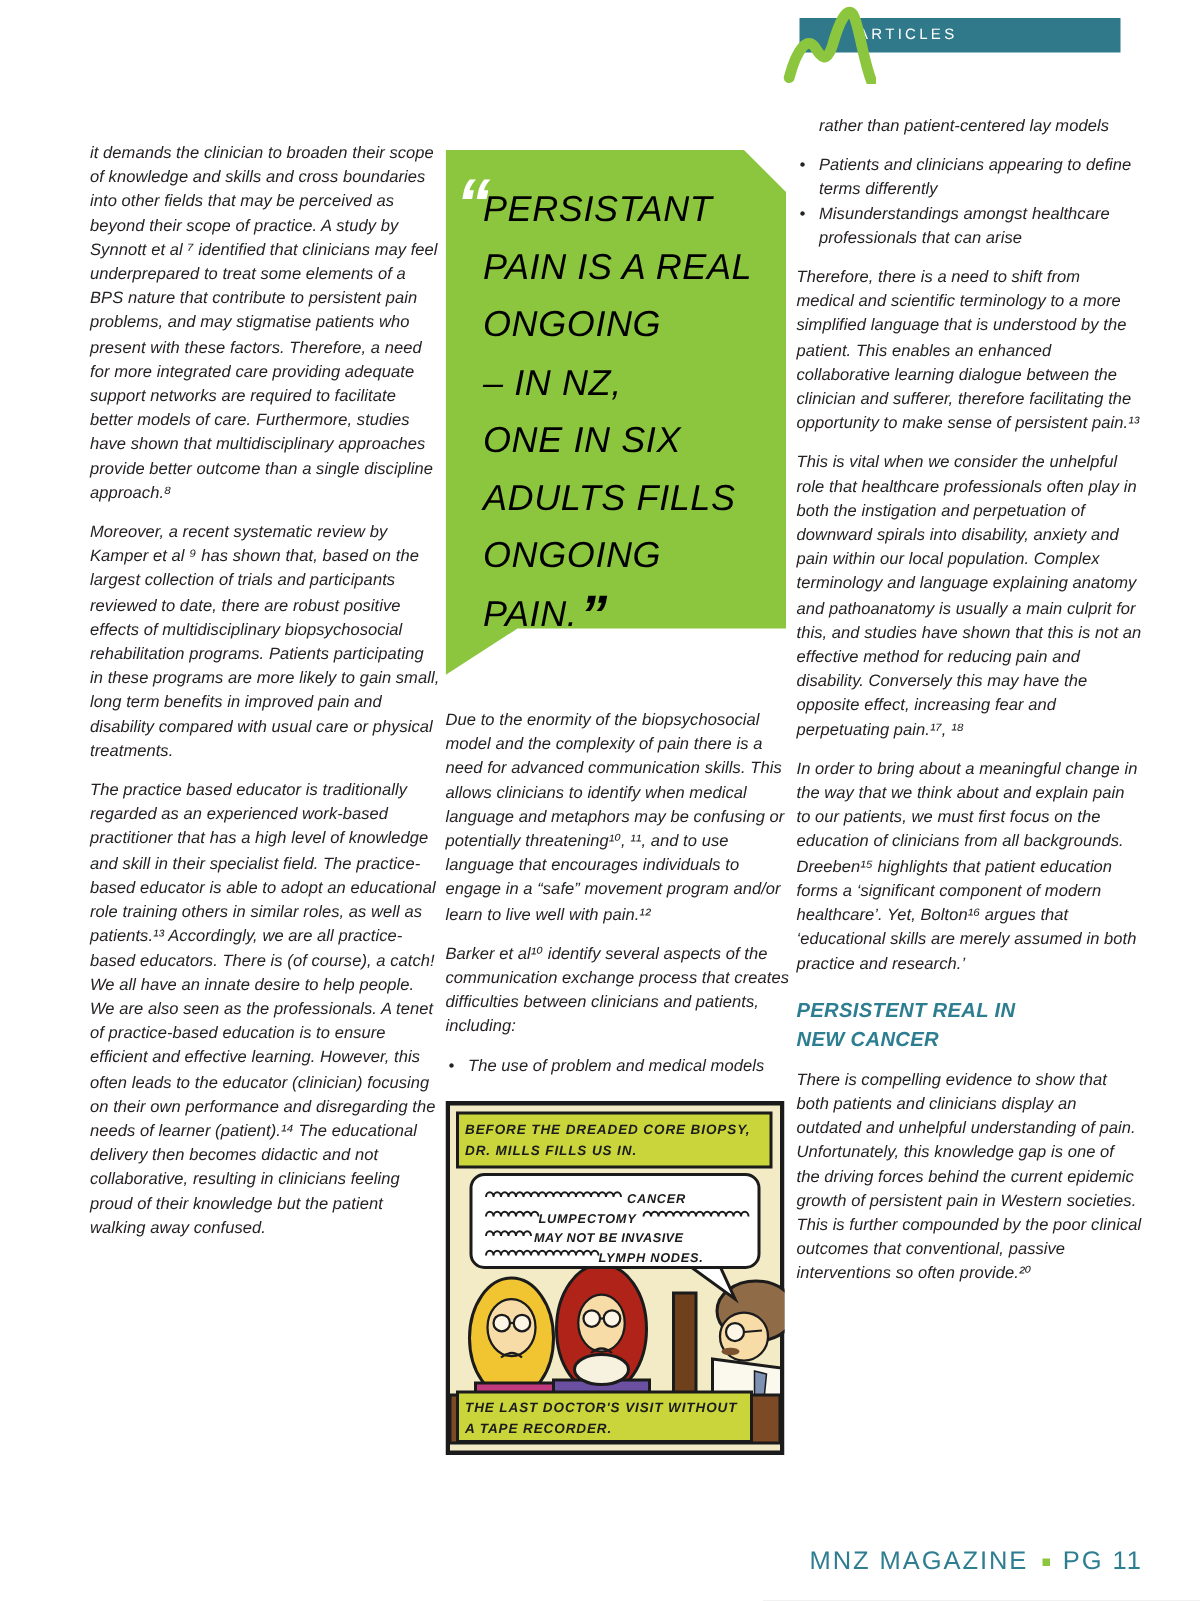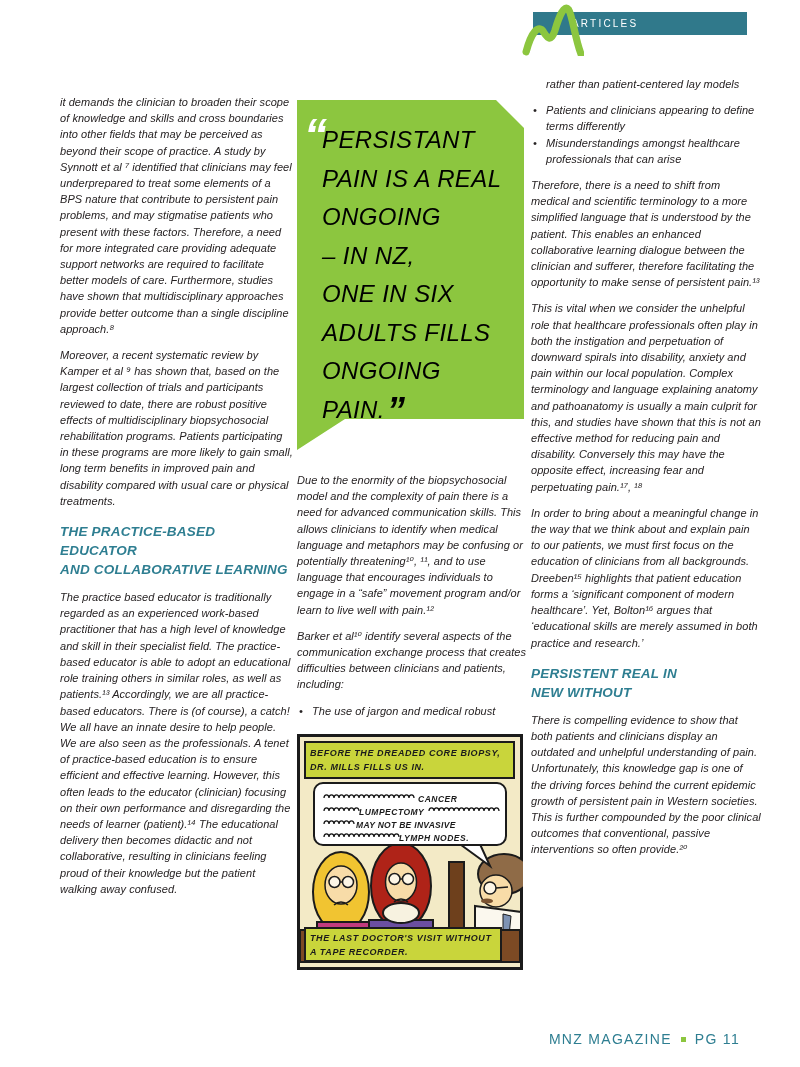--- a/index.html
+++ b/index.html
@@ -47,45 +47,41 @@
   }
   .close-q{
     font-size:36px; font-weight:bold; line-height:0;
     position:relative; top:5px; margin-left:2px;
   }
   
   .cartoon{display:block; width:226px; height:236px; margin-top:15px;}
   .cartoon text{font-family:"Liberation Sans","DejaVu Sans",sans-serif; font-weight:bold;}
   
   .footer{
-    position:absolute; top:1031px; right:60px;
+    position:absolute; top:1031px; right:38px;
     display:flex; align-items:center; gap:9px;
-    color:#2E7E91; font-size:14px; letter-spacing:1.3px;
+    color:#2E7E91; font-size:17px; letter-spacing:1.3px;
   }
   .sep-square{width:5px; height:5px; background:#8CC63F;}
 </style>
 </head>
 <body>
 
 <div class="page">
 
   <div class="banner">
     <span>ARTICLES</span>
   </div>
   <svg class="logo" viewBox="0 0 60 54" aria-hidden="true">
     <path d="M4,50 C9,31 16,23 21,31 C25,37 28,41 32,29 C36,15 41,4 45,9 C49,15 51,36 57,52" fill="none" stroke="#8CC63F" stroke-width="7" stroke-linecap="round"></path>
   </svg>
 
   <div class="col" id="col-left">
       <p class="para">it demands the clinician to broaden their scope of knowledge and skills and cross boundaries into other fields that may be perceived as beyond their scope of practice. A study by Synnott et al ⁷ identified that clinicians may feel underprepared to treat some elements of a BPS nature that contribute to persistent pain problems, and may stigmatise patients who present with these factors. Therefore, a need for more integrated care providing adequate support networks are required to facilitate better models of care. Furthermore, studies have shown that multidisciplinary approaches provide better outcome than a single discipline approach.⁸</p>
       <p class="para">Moreover, a recent systematic review by Kamper et al ⁹ has shown that, based on the largest collection of trials and participants reviewed to date, there are robust positive effects of multidisciplinary biopsychosocial rehabilitation programs. Patients participating in these programs are more likely to gain small, long term benefits in improved pain and disability compared with usual care or physical treatments.</p>
-      <h2 class="col-heading">
-        <div>THE PRACTICE-BASED EDUCATOR</div>
-        <div>AND COLLABORATIVE LEARNING</div>
-      </h2>
       <p class="para">The practice based educator is traditionally regarded as an experienced work-based practitioner that has a high level of knowledge and skill in their specialist field. The practice-based educator is able to adopt an educational role training others in similar roles, as well as patients.¹³ Accordingly, we are all practice-based educators. There is (of course), a catch! We all have an innate desire to help people. We are also seen as the professionals. A tenet of practice-based education is to ensure efficient and effective learning. However, this often leads to the educator (clinician) focusing on their own performance and disregarding the needs of learner (patient).¹⁴ The educational delivery then becomes didactic and not collaborative, resulting in clinicians feeling proud of their knowledge but the patient walking away confused.</p>
     </div>
 
   <div class="col" id="col-mid">
     <div class="quote-box">
       <span class="open-q">“</span>
       <div class="quote-text" id="quote-lines">
           <div>PERSISTANT</div>
           <div>PAIN IS A REAL</div>
           <div>ONGOING</div>
@@ -93,21 +89,21 @@
           <div>ONE IN SIX</div>
           <div>ADULTS FILLS</div>
           <div>ONGOING</div>
           <div>PAIN.<span class="close-q">”</span></div>
         </div>
     </div>
     <div id="col-mid-flow">
         <p class="para">Due to the enormity of the biopsychosocial model and the complexity of pain there is a need for advanced communication skills. This allows clinicians to identify when medical language and metaphors may be confusing or potentially threatening¹⁰, ¹¹, and to use language that encourages individuals to engage in a “safe” movement program and/or learn to live well with pain.¹²</p>
         <p class="para">Barker et al¹⁰ identify several aspects of the communication exchange process that creates difficulties between clinicians and patients, including:</p>
         <ul class="bullets">
-          <li>The use of jargon and medical robust</li>
+          <li>The use of problem and medical models</li>
         </ul>
       </div>
 
     <svg class="cartoon" viewBox="0 0 226 236">
       <rect x="1.5" y="1.5" width="223" height="233" fill="#F3EAC6" stroke="#1b1b1b" stroke-width="3"></rect>
 
       <g>
         <ellipse cx="44" cy="158" rx="28" ry="40" fill="#F1C431" stroke="#1b1b1b" stroke-width="2"></ellipse>
         <rect x="20" y="188" width="52" height="12" fill="#C23A7E" stroke="#1b1b1b" stroke-width="2"></rect>
         <ellipse cx="44" cy="151" rx="16" ry="19" fill="#F8DCA8" stroke="#1b1b1b" stroke-width="1.5"></ellipse>
@@ -173,21 +169,21 @@
       <p class="para continuation">rather than patient-centered lay models</p>
       <ul class="bullets">
         <li>Patients and clinicians appearing to define terms differently</li>
         <li>Misunderstandings amongst healthcare professionals that can arise</li>
       </ul>
       <p class="para">Therefore, there is a need to shift from medical and scientific terminology to a more simplified language that is understood by the patient. This enables an enhanced collaborative learning dialogue between the clinician and sufferer, therefore facilitating the opportunity to make sense of persistent pain.¹³</p>
       <p class="para">This is vital when we consider the unhelpful role that healthcare professionals often play in both the instigation and perpetuation of downward spirals into disability, anxiety and pain within our local population. Complex terminology and language explaining anatomy and pathoanatomy is usually a main culprit for this, and studies have shown that this is not an effective method for reducing pain and disability. Conversely this may have the opposite effect, increasing fear and perpetuating pain.¹⁷, ¹⁸</p>
       <p class="para">In order to bring about a meaningful change in the way that we think about and explain pain to our patients, we must first focus on the education of clinicians from all backgrounds. Dreeben¹⁵ highlights that patient education forms a ‘significant component of modern healthcare’. Yet, Bolton¹⁶ argues that ‘educational skills are merely assumed in both practice and research.’</p>
       <h2 class="col-heading">
         <div>PERSISTENT REAL IN</div>
-        <div>NEW WITHOUT</div>
+        <div>NEW CANCER</div>
       </h2>
       <p class="para">There is compelling evidence to show that both patients and clinicians display an outdated and unhelpful understanding of pain. Unfortunately, this knowledge gap is one of the driving forces behind the current epidemic growth of persistent pain in Western societies. This is further compounded by the poor clinical outcomes that conventional, passive interventions so often provide.²⁰</p>
     </div>
 
   <div class="footer">
     <span>MNZ MAGAZINE</span>
     <span class="sep-square"></span>
     <span>PG 11</span>
   </div>
 

